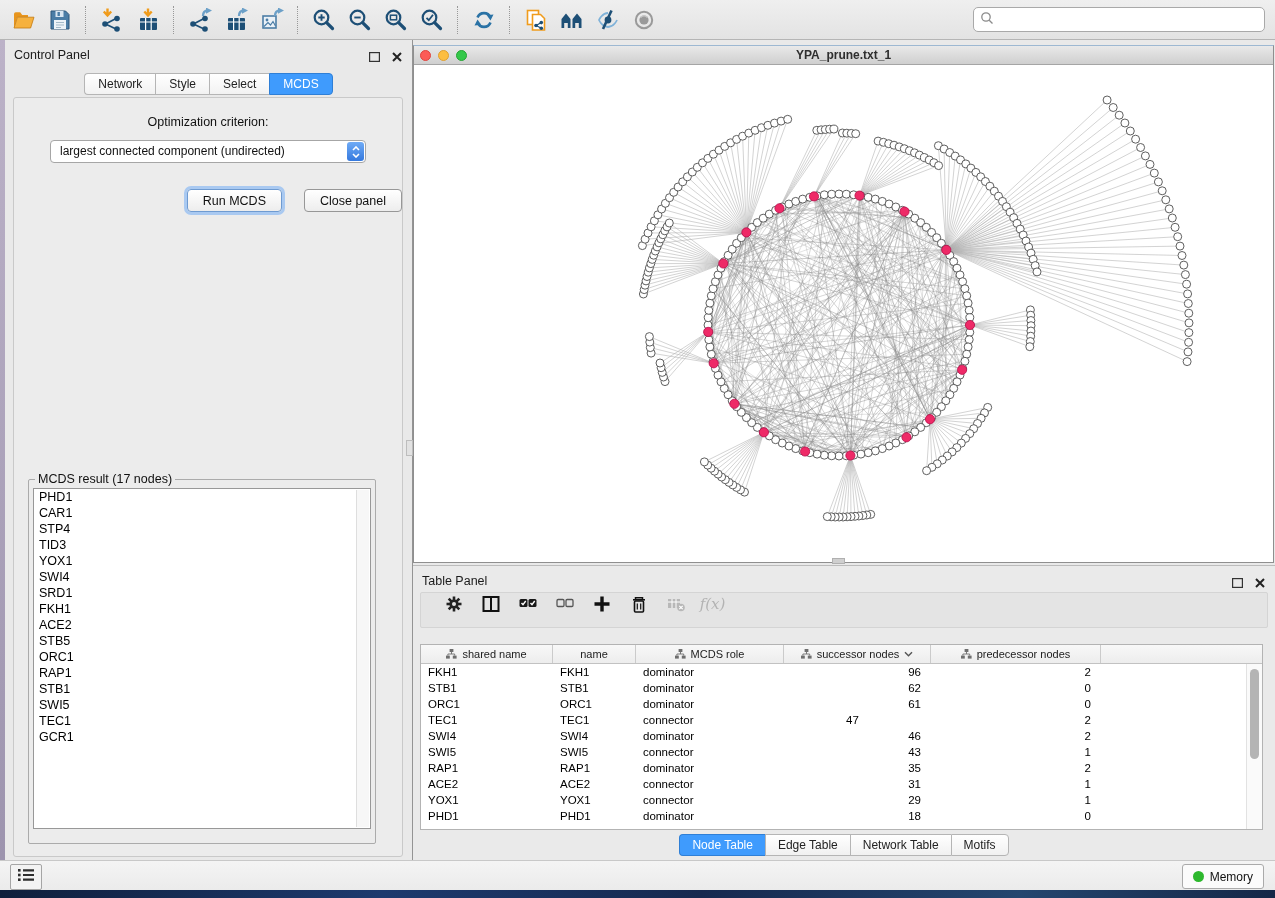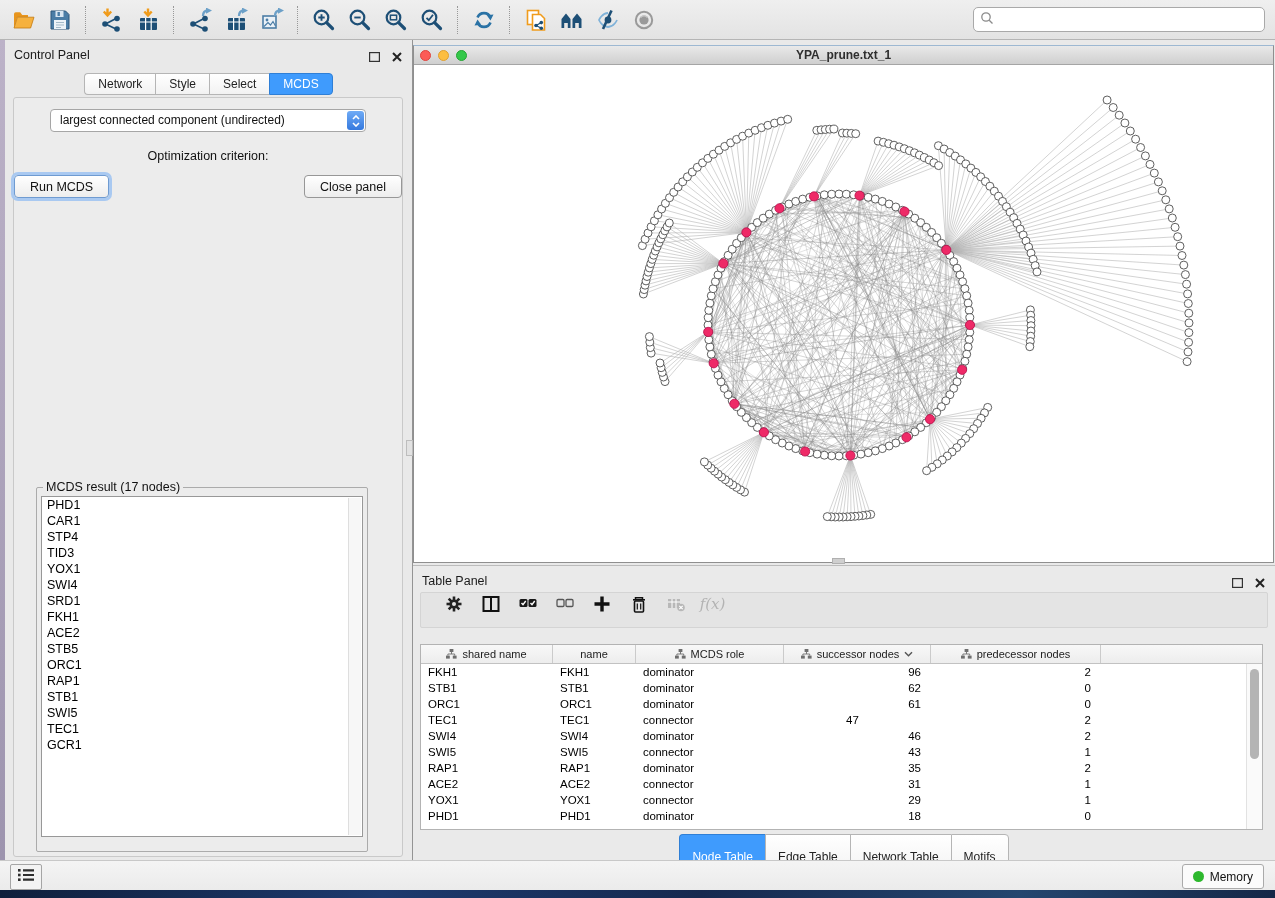--- a/index.html
+++ b/index.html
@@ -46,27 +46,27 @@
   .cp-tab.sel{background:#3f9bfd;color:#fff;border-color:#2f7fd6;}
   #cp-content{position:absolute;left:8px;right:9px;top:57px;height:760px;
     background:#ececec;border:1px solid #c9c9c9;border-radius:3px;box-sizing:border-box;}
   #opt-label{margin-top:17px;text-align:center;font-size:12.5px;color:#111;}
   #criterion-dd{margin:11px auto 0;width:316px;height:23px;position:relative;background:#fff;
     border:1px solid #a6a6a6;border-radius:4px;box-sizing:border-box;font-size:12px;color:#111;}
   #criterion-dd .dd-value{position:absolute;left:9px;top:3px;white-space:nowrap;}
   #criterion-dd .dd-stepper{position:absolute;right:1px;top:1px;bottom:1px;width:17px;border-radius:3px;
     background:linear-gradient(#6fabf6,#3579de);display:flex;flex-direction:column;
     align-items:center;justify-content:center;gap:2px;}
-  .btn-row{margin-top:12px;display:flex;justify-content:space-between;gap:14px;}
+  .btn-row{margin-top:26px;display:flex;justify-content:flex-end;gap:22px;}
   .pbtn{height:23px;padding:0 15px;font-size:12.5px;color:#111;
     background:linear-gradient(#ffffff,#ededed);border:1px solid #979797;border-radius:4px;
     display:flex;align-items:center;font-family:"Liberation Sans",sans-serif;}
   .pbtn.focused{box-shadow:0 0 0 3px #a9c9f1;border-color:#6f9bd1;}
   #mcds-fieldset{position:absolute;left:6px;right:18px;top:366px;height:372px;
-    border:1px solid #ababab;border-radius:2px;margin:16px;padding:2px 4px 6px 4px;box-sizing:border-box;}
+    border:1px solid #ababab;border-radius:2px;margin:8px;padding:2px 4px 6px 4px;box-sizing:border-box;}
   #mcds-fieldset legend{font-size:12.5px;color:#111;padding:0 3px;margin-left:2px;}
   #mcds-list{position:relative;background:#fff;border:1px solid #989898;height:341px;
     box-sizing:border-box;overflow:hidden;}
   .mcds-item{font-size:12.5px;line-height:16px;padding-left:5px;color:#000;}
   #mcds-scroll{position:absolute;top:1px;bottom:1px;right:1px;width:12px;background:#f7f7f7;
     border-left:1px solid #dedede;}
 
   
   #right-region{left:413px;top:40px;width:862px;height:820px;background:#e9e9e9;}
   #network-window{position:absolute;left:0;top:5px;width:861px;height:518px;background:#fff;
@@ -99,21 +99,21 @@
     border-right:1px solid #cbcbcb;box-sizing:border-box;height:100%;}
   #tbl-rows{position:absolute;left:0;right:15px;top:19px;bottom:0;}
   .tr{display:flex;height:16px;}
   .td{font-size:11.5px;color:#000;box-sizing:border-box;line-height:16px;white-space:nowrap;overflow:hidden;}
   .td.l{text-align:left;padding-left:7px;}
   .td.r{text-align:right;padding-right:10px;}
   #tbl-scroll{position:absolute;right:0;top:19px;bottom:0;width:15px;background:#fafafa;
     border-left:1px solid #e2e2e2;}
   #tbl-thumb{position:absolute;left:3px;top:5px;width:9px;height:90px;background:#b4b4b4;border-radius:5px;}
   #tp-tabs{position:absolute;left:0;right:0;top:268px;display:flex;justify-content:center;}
-  .tp-tab{height:20px;line-height:20px;padding:12px 12px;font-size:12px;color:#222;
+  .tp-tab{height:20px;line-height:20px;padding:0 12px;font-size:12px;color:#222;
     background:linear-gradient(#ffffff,#f1f1f1);border:1px solid #b5b5b5;border-right-width:0;}
   .tp-tab:first-child{border-top-left-radius:4px;border-bottom-left-radius:4px;}
   .tp-tab:last-child{border-right-width:1px;border-top-right-radius:4px;border-bottom-right-radius:4px;}
   .tp-tab.sel{background:#3f9bfd;color:#fff;border-color:#2f7fd6;}
 
   
   #status-bar{left:0;top:860px;width:1275px;height:30px;background:linear-gradient(#f4f4f4,#ebebeb);
     border-top:1px solid #c8c8c8;box-sizing:border-box;}
   #panels-button{position:absolute;left:10px;top:3px;width:30px;height:24px;background:#f3f3f3;
     border:1px solid #a5a5a5;border-radius:2px;display:flex;align-items:center;justify-content:center;}
@@ -301,32 +301,32 @@
       </span>
     </span>
   </div>
   <div class="cp-tabs" id="cp-tabs">
       <div class="cp-tab">Network</div>
       <div class="cp-tab">Style</div>
       <div class="cp-tab">Select</div>
       <div class="cp-tab sel">MCDS</div>
     </div>
   <div id="cp-content">
+    <div id="opt-label">Optimization criterion:</div>
     <div id="criterion-dd">
       <span class="dd-value">largest connected component (undirected)</span>
       <span class="dd-stepper">
         <svg width="8" height="5" viewBox="0 0 8 5">
             <path d="M1 4 L4 1 L7 4" fill="none" stroke="#fff" stroke-width="1.6"></path>
           </svg>
         <svg width="8" height="5" viewBox="0 0 8 5">
             <path d="M1 1 L4 4 L7 1" fill="none" stroke="#fff" stroke-width="1.6"></path>
           </svg>
       </span>
     </div>
-    <div id="opt-label">Optimization criterion:</div>
     <div class="btn-row">
       <button class="pbtn focused">Run MCDS</button>
       <button class="pbtn">Close panel</button>
     </div>
     <fieldset id="mcds-fieldset">
       <legend>MCDS result (17 nodes)</legend>
       <div id="mcds-list">
         <div id="mcds-items">
             <div class="mcds-item">PHD1</div>
             <div class="mcds-item">CAR1</div>

